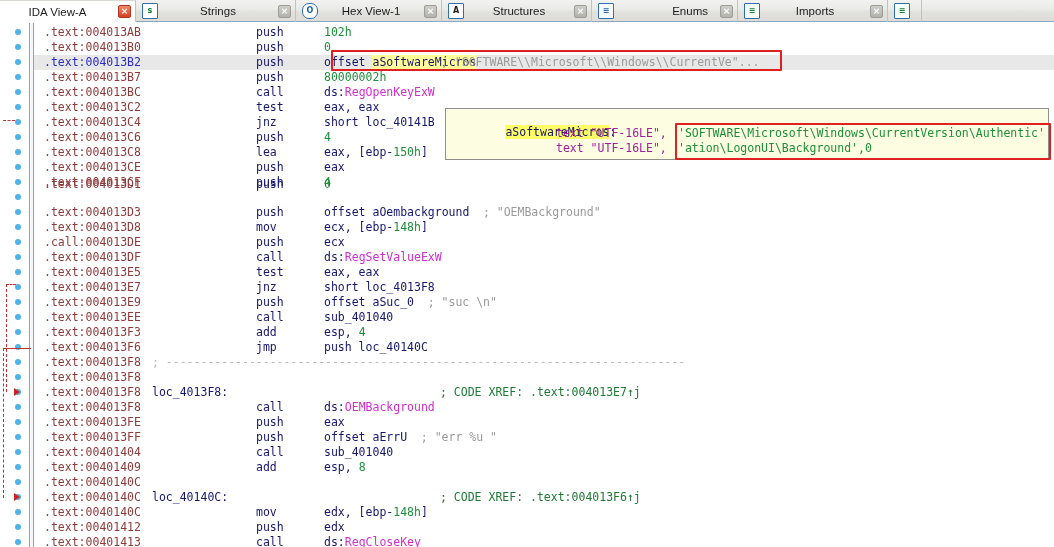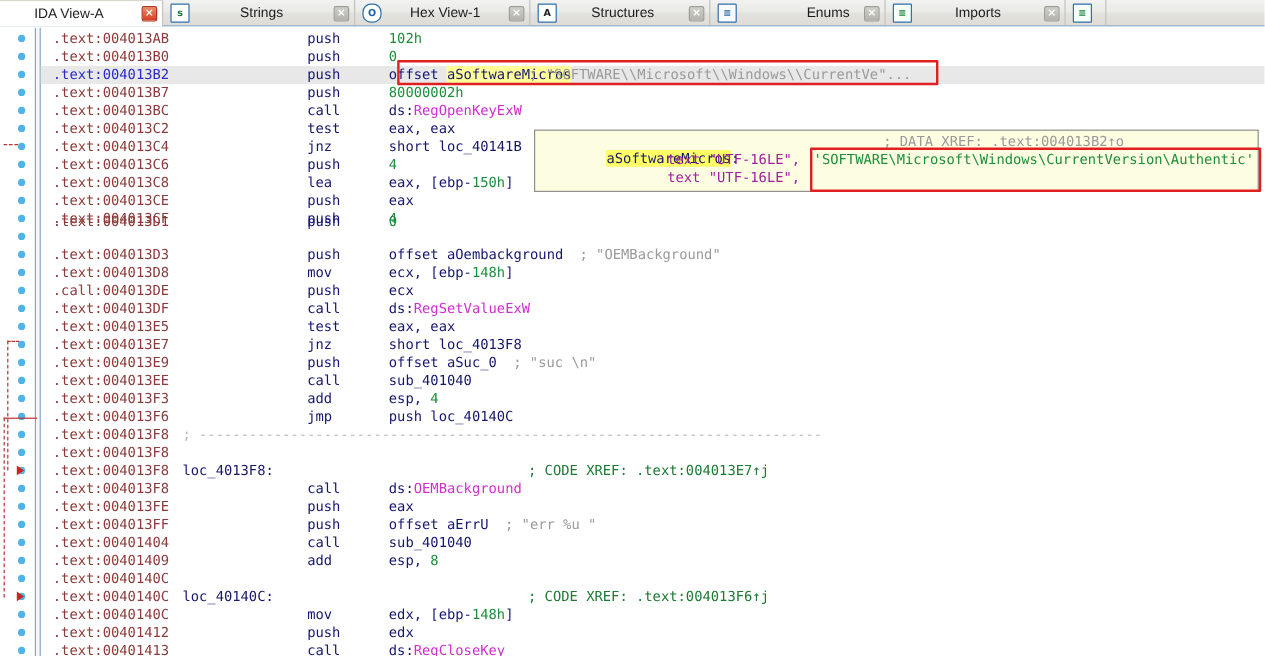--- a/index.html
+++ b/index.html
@@ -269,23 +269,23 @@
         <div class="line" style="top: 497px;"><span class="addr">.text:00401412</span><span class="mnem">push</span><span class="ops">edx</span></div>
         <div class="line" style="top: 512px;"><span class="addr">.text:00401413</span><span class="mnem">call</span><span class="ops"><span class="ds">ds:</span><span class="api">RegCloseKey</span></span></div>
       </div>
 
     <div class="redbox" id="box-operand" style="left:331px;top:27px;width:447px;height:17px;"></div>
 
     <div class="hint" id="hint" style="left:445px;top:85px;width:604px;height:52px;">
       <div class="hl-name">
         <span class="hlident">aSoftwareMicros</span><span>:</span>
       </div>
-      <div class="hxref" style="left:290px;top:2px;">; DATA XREF: .text:004013B2↑o</div>
 
       <div class="htext" style="left:110px;top:17px;">text "UTF-16LE",</div>
       <div class="hstr" style="left:232px;top:17px;">'SOFTWARE\Microsoft\Windows\CurrentVersion\Authentic'</div>
 
       <div class="htext" style="left:110px;top:32px;">text "UTF-16LE",</div>
+      <div class="hstr" style="left:232px;top:32px;">'ation\LogonUI\Background',0</div>
     </div>
 
     <div class="redbox" id="box-hint" style="left:675px;top:100px;width:372px;height:33px;"></div>
   </div>
 </div>
 
 </body></html>

